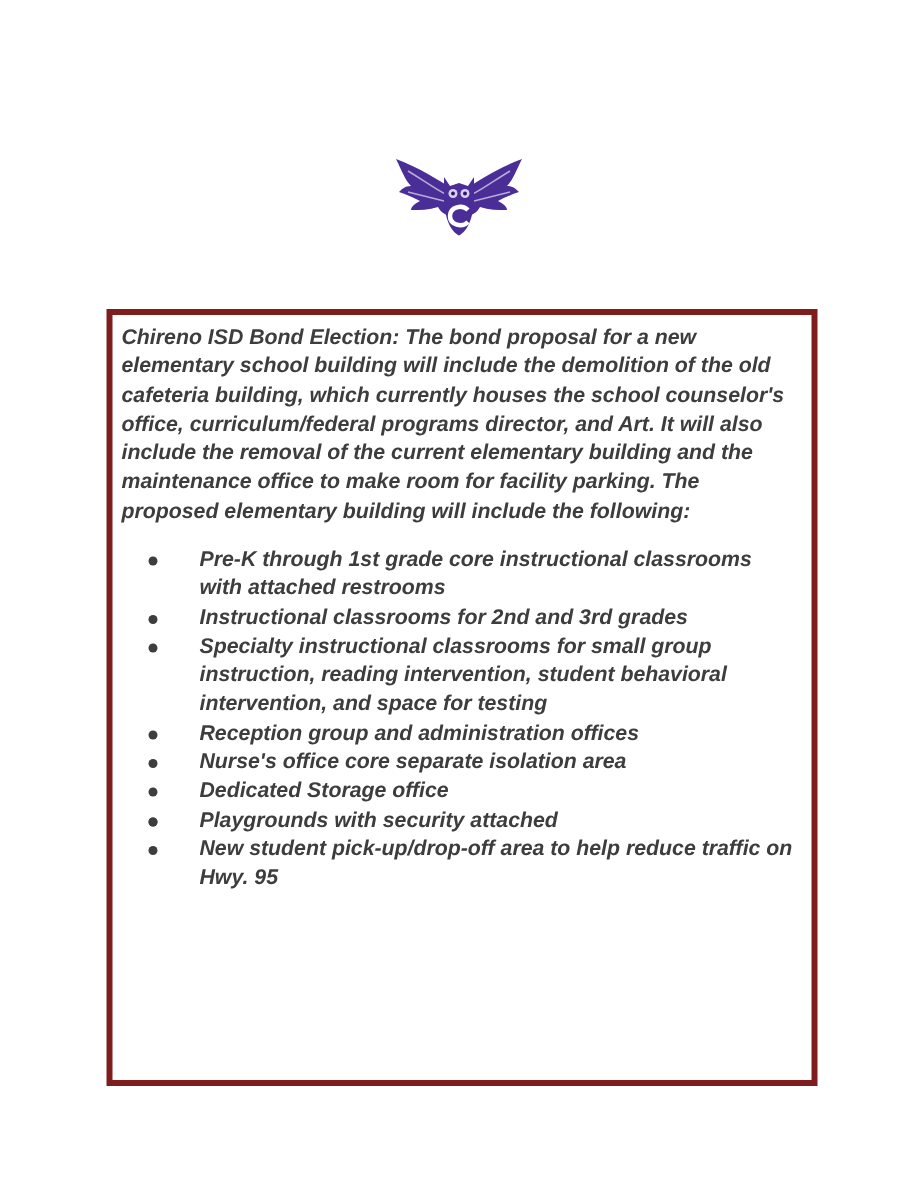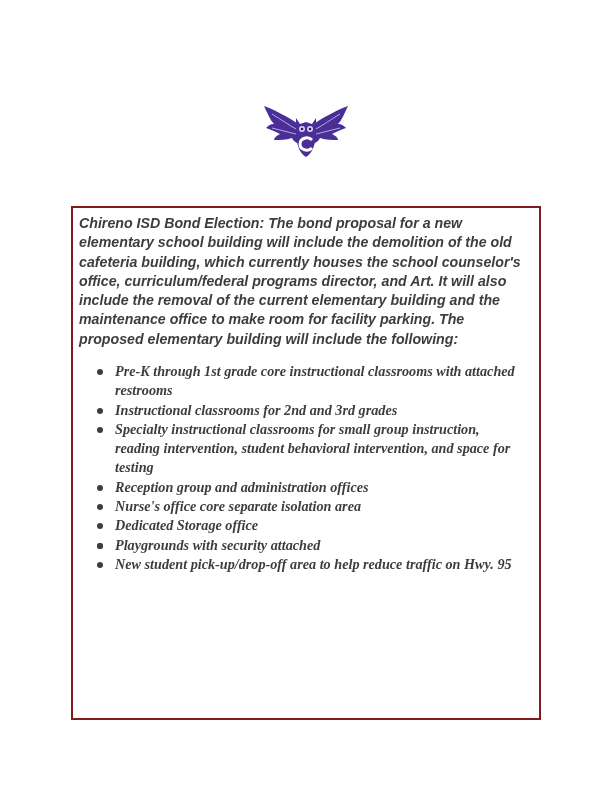--- a/index.html
+++ b/index.html
@@ -20,21 +20,21 @@
       top: 104px;
       width: 88px;
       height: 54px;
     }
     .box {
       position: absolute;
       left: 71px;
       top: 206px;
       width: 466px;
       height: 510px;
-      border: 2px solid #7f1d1d;
+      border: 4px solid #7f1d1d;
       box-sizing: content-box;
     }
     .intro {
       position: absolute;
       left: 6px;
       top: 6px;
       width: 452px;
       margin: 0;
       font-size: 14.2px;
       line-height: 19.3px;
@@ -46,28 +46,27 @@
       position: absolute;
       left: 0;
       top: 154px;
       width: 466px;
       margin: 0;
       padding: 0;
       list-style: none;
     }
     .list li {
       position: relative;
-      padding-left: 42px;
+      padding-left: 58px;
       padding-right: 12px;
       font-size: 14.2px;
       line-height: 19.3px;
       font-weight: bold;
       font-style: italic;
       color: #3d3d3d;
-      font-family: Liberation Serif, serif;
     }
     .bullet {
       position: absolute;
       left: 24px;
       top: 7px;
       width: 6px;
       height: 6px;
       border-radius: 50%;
       background: #3d3d3d;
     }

